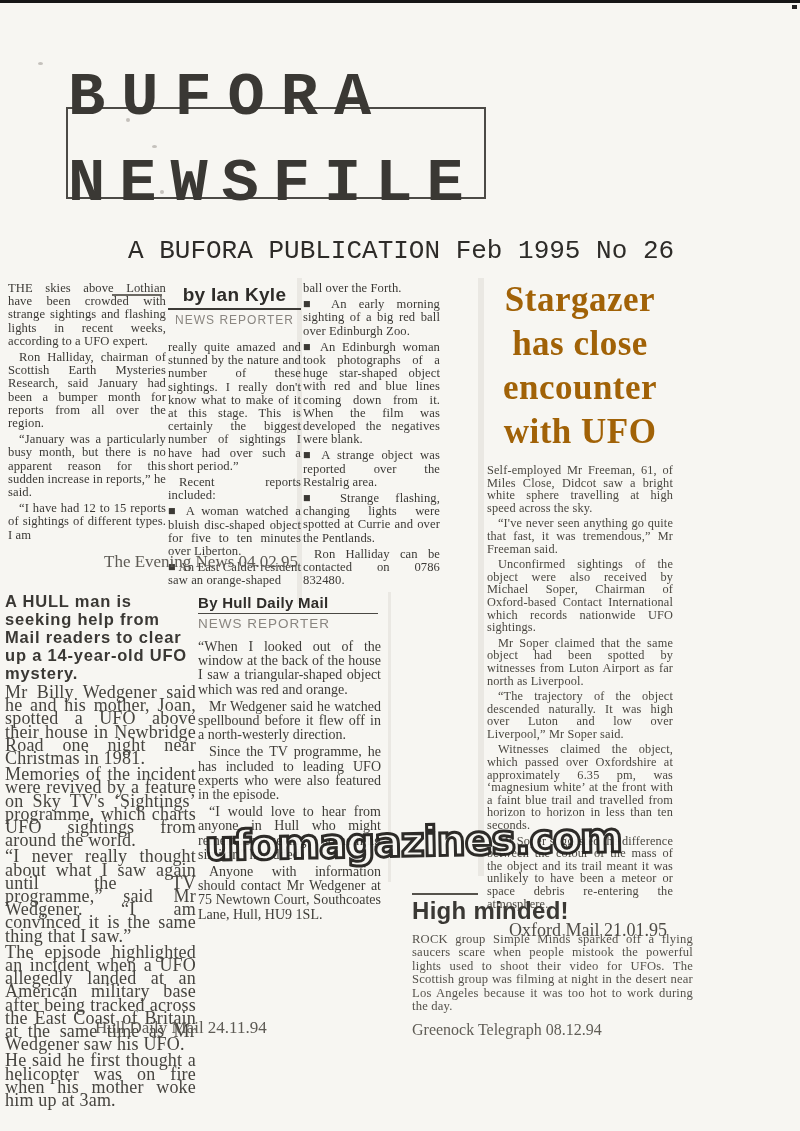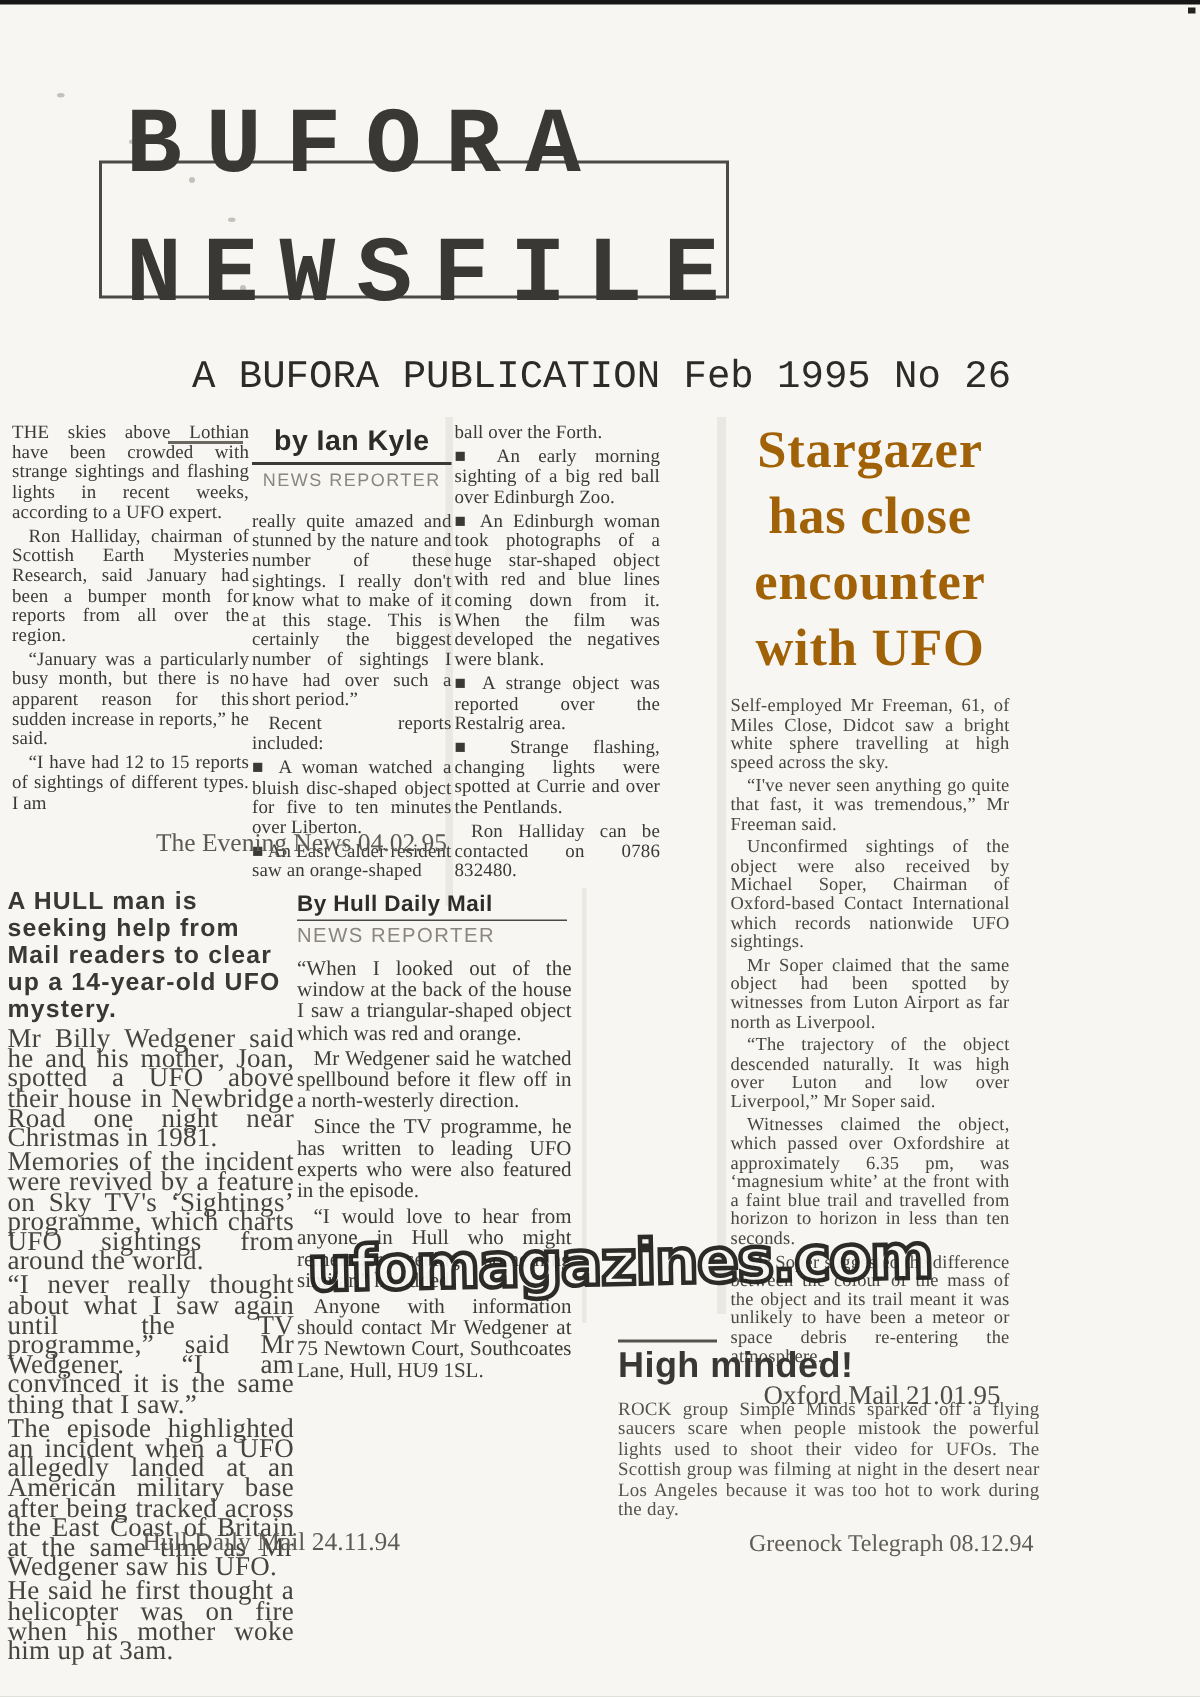--- a/index.html
+++ b/index.html
@@ -8,21 +8,21 @@
     background:#f7f6f2;overflow:hidden;
     font-family:"Liberation Serif",serif;color:#34322e;
   }
   .scan-topline{position:absolute;left:0;top:0;width:800px;height:3px;background:#161616;}
   .corner-dot{position:absolute;right:3px;top:5px;width:5px;height:4px;background:#222;}
   .speck{position:absolute;background:#9a968f;opacity:.55;border-radius:50%;}
 
   
   .mast-box{position:absolute;left:66px;top:107px;width:416px;height:88px;border:2px solid #4c4a46;}
   .mast-line{
-    position:absolute;left:84px;
+    position:absolute;left:68px;
     font-family:"Liberation Mono",monospace;font-weight:bold;
     font-size:62px;color:#3a3834;white-space:nowrap;
   }
   .mast-line1{top:62px;letter-spacing:16px;}
   .mast-line2{top:148px;letter-spacing:14px;}
   .mast-sub{
     position:absolute;left:128px;top:236px;
     font-family:"Liberation Mono",monospace;font-size:26px;color:#2d2b28;
     white-space:nowrap;letter-spacing:0px;
   }
@@ -82,21 +82,21 @@
   .hull2-body{margin-top:9px;text-align:justify;font-size:14px;line-height:14.2px;color:#3e3c37;}
 
   
   .hm{position:absolute;left:412px;top:893px;width:281px;}
   .hm-toprule{width:66px;border-top:2px solid #55524c;margin-bottom:2px;}
   .hm-head{
     font-family:"Liberation Sans",sans-serif;font-weight:bold;font-size:24px;
     color:#3a3834;letter-spacing:.3px;
   }
   .hm-body{margin-top:8px;text-align:justify;font-size:12.6px;line-height:13.4px;color:#55524b;letter-spacing:.2px;}
-  .hm-src{display:block;text-align:right;margin:8px 4px 0 0;font-size:16px;color:#605d56;}
+  .hm-src{display:block;margin:8px 4px 0 0;font-size:16px;color:#605d56;}
 
   
   .watermark{
     position:absolute;left:205px;top:818px;z-index:40;
     font-family:"DejaVu Sans",sans-serif;font-weight:bold;
     font-size:41px;letter-spacing:-1px;white-space:nowrap;
     color:#f7f6f2;-webkit-text-stroke:3px #23211e;
     transform:rotate(-1.2deg);opacity:.95;
   }
 </style>
@@ -185,21 +185,21 @@
   </div>
   <div class="caption" style="left:95px;top:1018px;font-size:17px;">Hull Daily Mail 24.11.94</div>
 
   <div class="col hull2">
     <div class="hull2-byline">By Hull Daily Mail</div>
     <div class="hull2-rule"></div>
     <div class="hull2-role">NEWS REPORTER</div>
     <div class="hull2-body">
       <p class="p flush">“When I looked out of the window at the back of the house I saw a triangular-shaped object which was red and orange.</p>
       <p class="p">Mr Wedgener said he watched spellbound before it flew off in a north-westerly direction.</p>
-      <p class="p">Since the TV programme, he has written to leading UFO experts who were also featured in the episode.</p>
+      <p class="p">Since the TV programme, he has included to leading UFO experts who were also featured in the episode.</p>
       <p class="p">“I would love to hear from anyone in Hull who might remember seeing something similar,” he added.</p>
       <p class="p">Anyone with information should contact Mr Wedgener at 75 Newtown Court, Southcoates Lane, Hull, HU9 1SL.</p>
     </div>
   </div>
 
   <div class="hm">
     <div class="hm-toprule"></div>
     <div class="hm-head">High minded!</div>
     <div class="hm-body">
       <p class="p flush">ROCK group Simple Minds sparked off a flying saucers scare when people mistook the powerful lights used to shoot their video for UFOs. The Scottish group was filming at night in the desert near Los Angeles because it was too hot to work during the day.</p>

